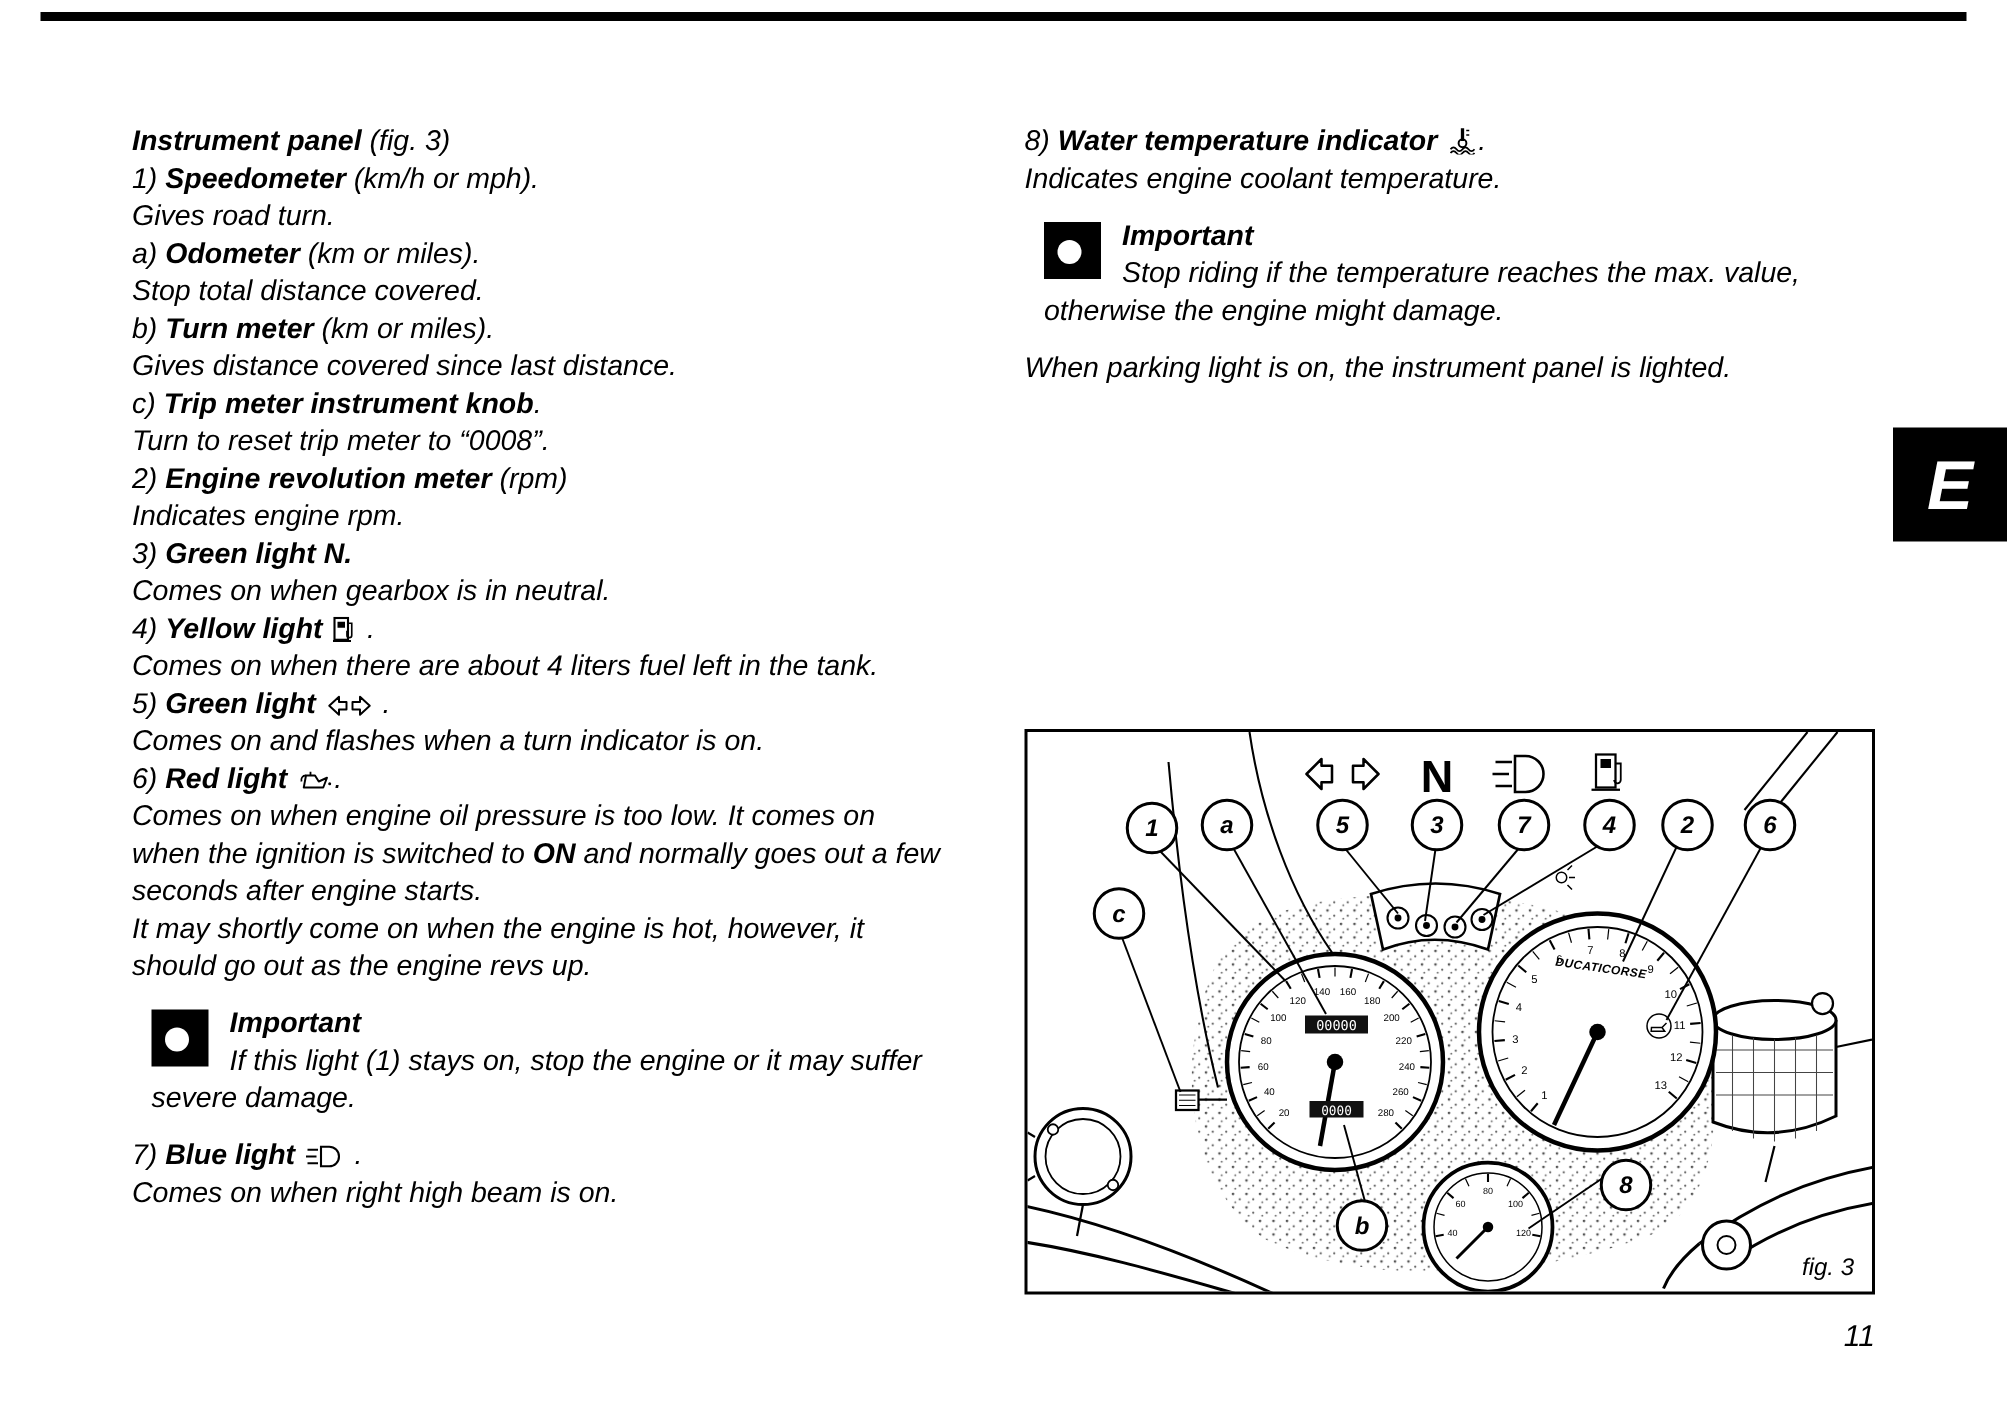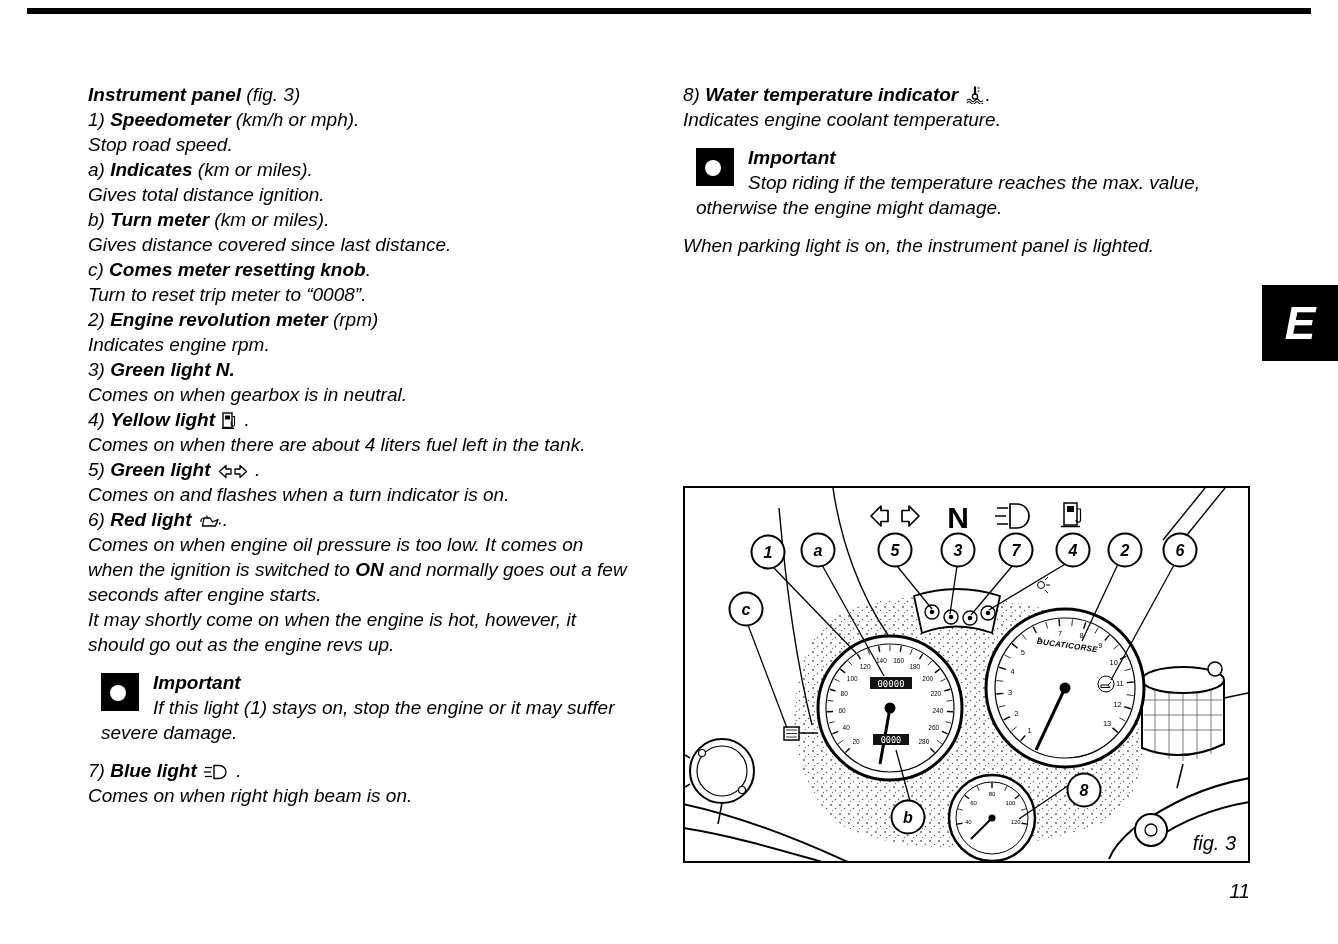--- a/index.html
+++ b/index.html
@@ -13,41 +13,41 @@
   .para{margin:0}
   .b{font-weight:bold}
   .gap{margin-top:11px}
   .important{margin:13px}
   .ibox{float:left;width:38px;height:38px;background:#000;margin:3px 14px 2px 0;position:relative}
   .ibox::after{content:"";position:absolute;left:9px;top:12px;width:16px;height:16px;border-radius:50%;background:#fff}
   .ih{font-weight:bold}
   .inl{display:inline-block;vertical-align:-3px;line-height:0;margin:0 2px}
   .figure-box{position:absolute;left:683px;top:486px;width:567px;height:377px;border:2px solid #000;background:#fff}
   .figure-box svg{position:absolute;left:0;top:0;display:block}
-  .fig-caption{position:absolute;right:12px;bottom:6px;font-size:20px;background:#fff;padding-left:4px}
+  .fig-caption{position:absolute;right:12px;bottom:6px;font-size:16px;background:#fff;padding-left:4px}
   .section-tab{position:absolute;right:0;top:285px;width:76px;height:76px;background:#000;color:#fff;
                display:flex;align-items:center;justify-content:center;font-weight:bold;font-size:46px}
   .page-number{position:absolute;right:88px;top:880px;font-size:20px}
 </style>
 </head>
 <body>
 
 <div class="page">
 
   <div class="top-rule"></div>
 
   <div class="col col-left" id="left-col">
       <div class="para"><span class="b">Instrument panel</span><span> (fig. 3)</span></div>
       <div class="para"><span>1) </span><span class="b">Speedometer</span><span> (km/h or mph).</span></div>
-      <div class="para"><span>Stop road speed.</span></div>
-      <div class="para"><span>a) </span><span class="b">Indicates</span><span> (km or miles).</span></div>
-      <div class="para"><span>Gives total distance ignition.</span></div>
+      <div class="para"><span>Gives road turn.</span></div>
+      <div class="para"><span>a) </span><span class="b">Odometer</span><span> (km or miles).</span></div>
+      <div class="para"><span>Stop total distance covered.</span></div>
       <div class="para"><span>b) </span><span class="b">Turn meter</span><span> (km or miles).</span></div>
       <div class="para"><span>Gives distance covered since last distance.</span></div>
-      <div class="para"><span>c) </span><span class="b">Comes meter resetting knob</span><span>.</span></div>
+      <div class="para"><span>c) </span><span class="b">Trip meter instrument knob</span><span>.</span></div>
       <div class="para"><span>Turn to reset trip meter to “0008”.</span></div>
       <div class="para"><span>2) </span><span class="b">Engine revolution meter</span><span> (rpm)</span></div>
       <div class="para"><span>Indicates engine rpm.</span></div>
       <div class="para"><span>3) </span><span class="b">Green light</span><span>  </span><span class="b">N.</span></div>
       <div class="para"><span>Comes on when gearbox is in neutral.</span></div>
       <div class="para"><span>4) </span><span class="b">Yellow light</span><span> </span><span class="inl"><svg width="15" height="19" viewBox="0 0 15 19">
             <rect x="1" y="3" width="9" height="14.5" fill="none" stroke="#000" stroke-width="1.4"></rect>
             <rect x="3" y="5.5" width="5" height="4" fill="#000"></rect>
             <path d="M10.5,6.5 h2 v8 a1.6,1.6 0 0 1 -3.2,0 v-3" fill="none" stroke="#000" stroke-width="1.1"></path>
             <line x1="0" y1="18.3" x2="12" y2="18.3" stroke="#000" stroke-width="1.4"></line>

